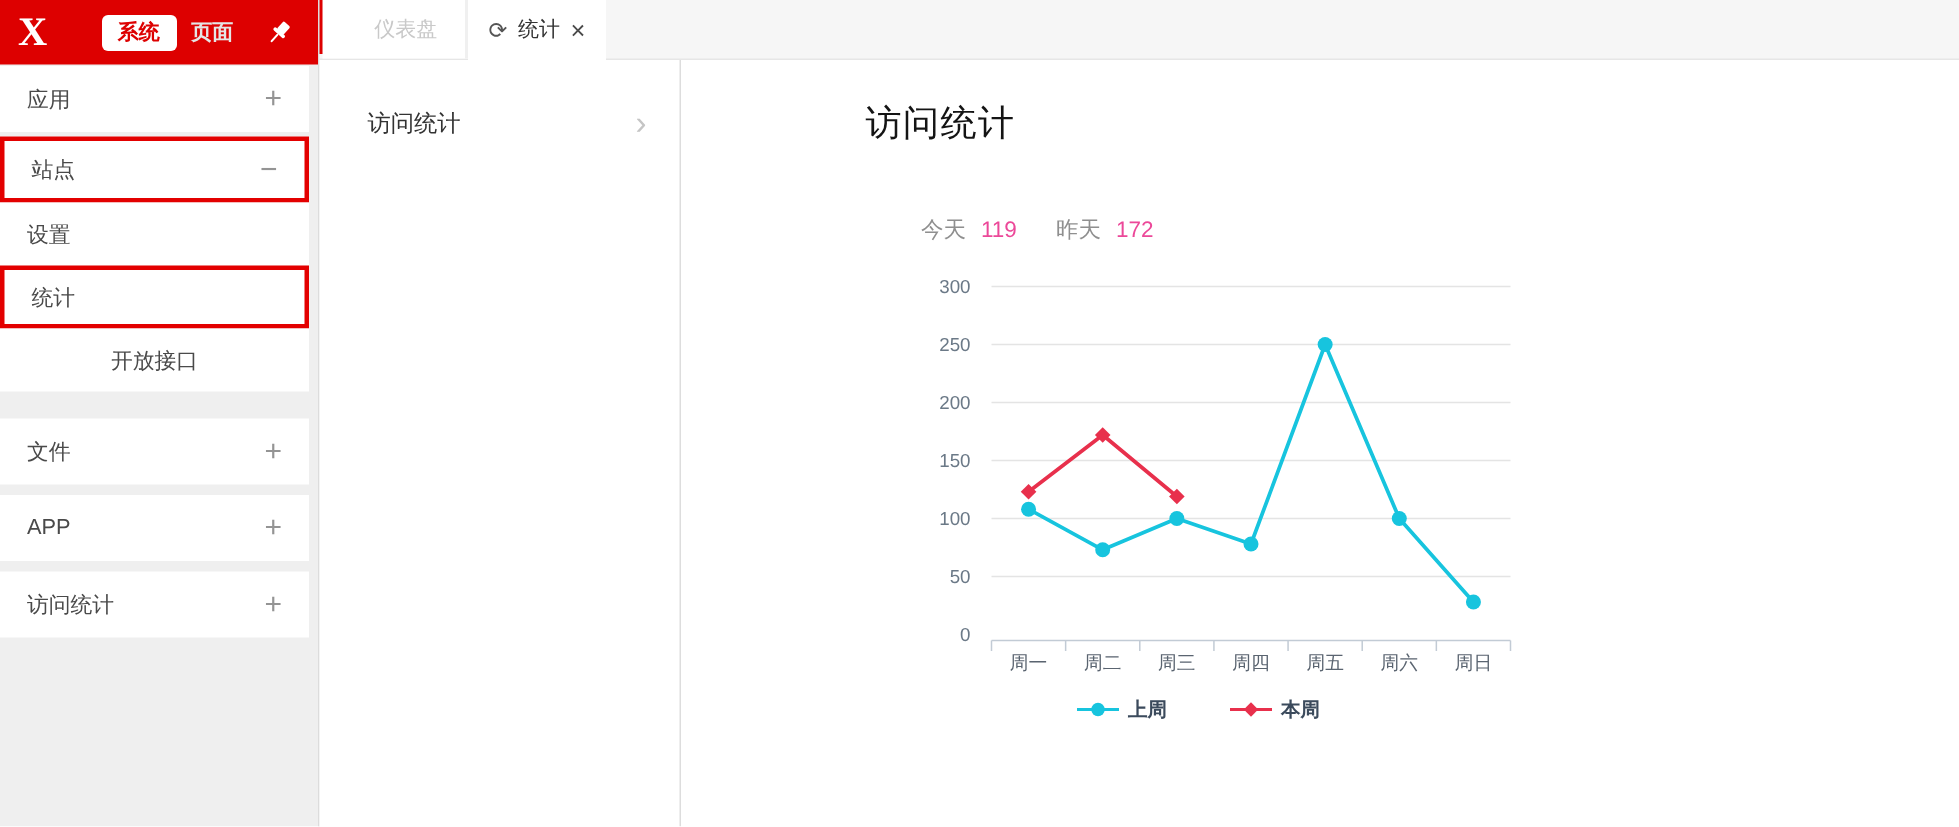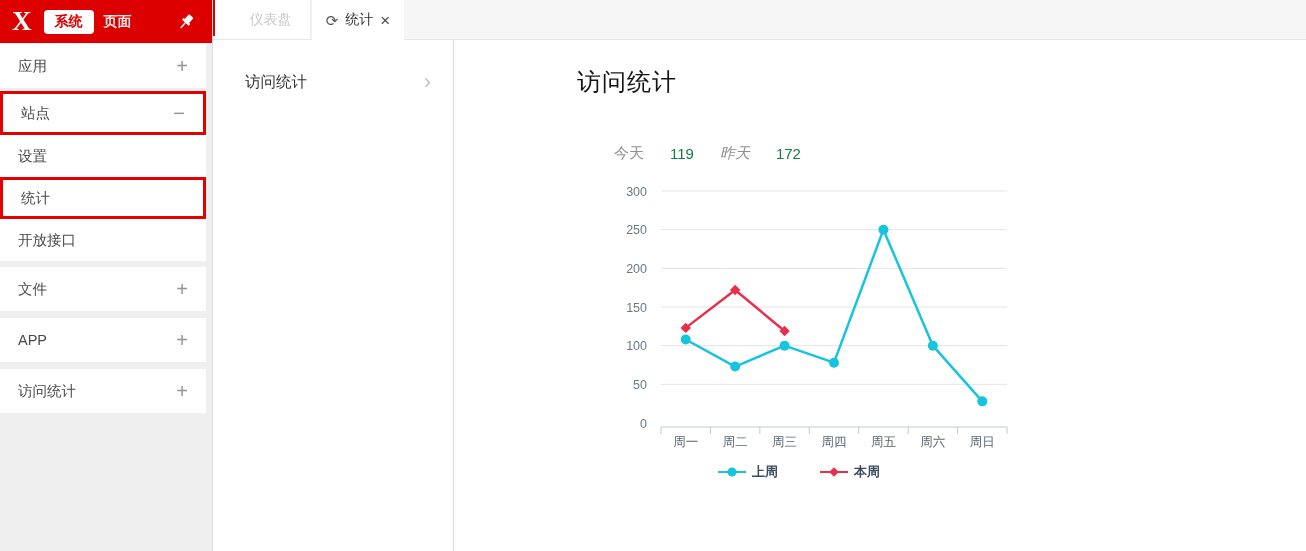--- a/index.html
+++ b/index.html
@@ -7,33 +7,33 @@
   .app { position:relative; width:1306px; height:551px; background:#fff;
          font-family:"Liberation Sans",sans-serif; overflow:hidden; }
 
   
   .sidebar-col { position:absolute; left:0; top:0; width:213px; height:551px;
                  background:#efefef; border-right:1px solid #dcdcdc; }
   .brand-bar { height:43px; background:#dd0000; display:flex; align-items:center;
                padding:0 16px 0 12px; }
   .logo { color:#fff; font-family:"Liberation Serif",serif; font-weight:bold;
           font-size:27px; line-height:1; }
-  .brand-nav { display:flex; align-items:center; gap:10px; margin-left:12px; }
+  .brand-nav { display:flex; align-items:center; gap:10px; margin-left:36px; }
   .pill { background:#fff; color:#dd0000; font-weight:bold; font-size:14px;
           padding:3px 11px; border-radius:4px; cursor:pointer; }
   .nav-page { color:#e5e5e5; font-weight:bold; font-size:14px; cursor:pointer; }
   .pin { margin-left:auto; cursor:pointer; display:flex; }
 
   .menu { padding-top:1px; }
   .menu-row { width:206px; height:44px; background:#fff; display:flex;
               align-items:center; padding:0 18px; font-size:14.5px; color:#4a4a4a;
               cursor:pointer; }
   .menu-row.sub { height:42px; }
   .menu-row.gap3 { margin-bottom:3px; }
-  .menu-row.gap6 { margin-bottom:6px; }
+  .menu-row.gap6 { margin-bottom:18px;justify-content:center; }
   .menu-row.gap7 { margin-bottom:7px; }
   .menu-row.hl { border:3px solid #e30000; }
   .toggle { margin-left:auto; color:#949494; font-size:20px; font-weight:300;
             line-height:1; cursor:pointer; }
 
   
   .right-region { position:absolute; left:213px; top:0; width:1093px; height:551px; }
   .tabbar { position:relative; height:40px; background:#f6f6f6;
             border-bottom:1px solid #e6e6e6; display:flex; }
   .red-edge { position:absolute; left:0; top:0; width:2px; height:36px; background:#dd0000; }
@@ -50,22 +50,22 @@
   .subpanel-row { margin-top:22px; height:40px; display:flex; align-items:center;
                   padding:0 22px 0 32px; font-size:15.5px; color:#333; cursor:pointer; }
   .chevron { margin-left:auto; color:#c5c5c5; font-size:22px; line-height:1; }
 
   .main { flex:1; background:#fff; }
   .main-title { margin:26px 0 0 123px; font-size:24px; color:#141414;
                 font-weight:500; letter-spacing:1px; }
   .stats-row { margin:46px 0 0 160px; display:flex; align-items:center;
                font-size:15px; }
   .stat-label { color:#8f8f8f; }
-  .stat-value { color:#15803d; margin-left:26px; }
-  .stat-label + .stat-label, .stat-value + .stat-label { margin-left:26px;font-style:italic; }
+  .stat-value { color:#ec4899; margin-left:10px; }
+  .stat-label + .stat-label, .stat-value + .stat-label { margin-left:26px; }
   .chart-wrap { margin:16px 0 0 130px; width:430px; }
   .legend { display:flex; justify-content:center; gap:42px; margin-top:2px; }
   .legend-item { display:flex; align-items:center; gap:6px; font-size:13px;
                  font-weight:bold; color:#3b4a5c; cursor:pointer; }
 </style>
 </head>
 <body>
 
 <div class="app">
 

